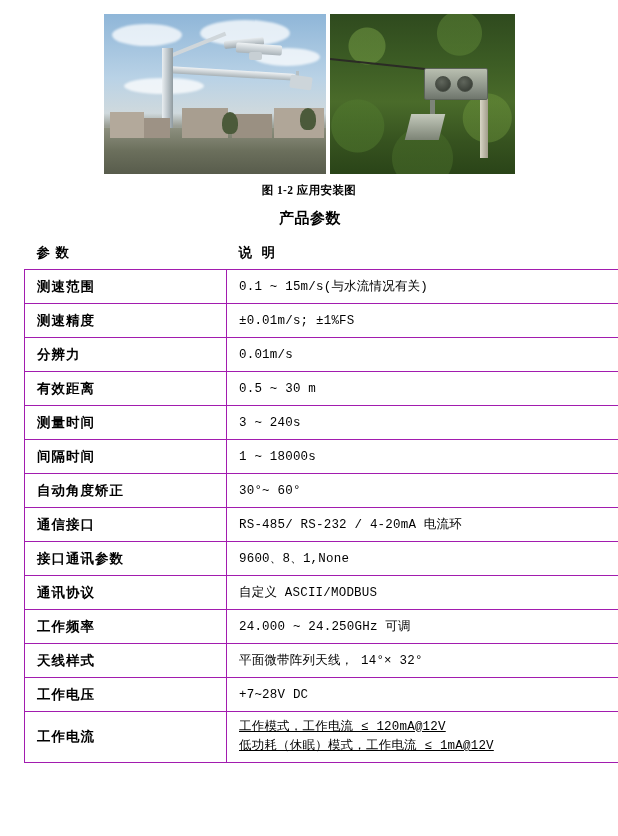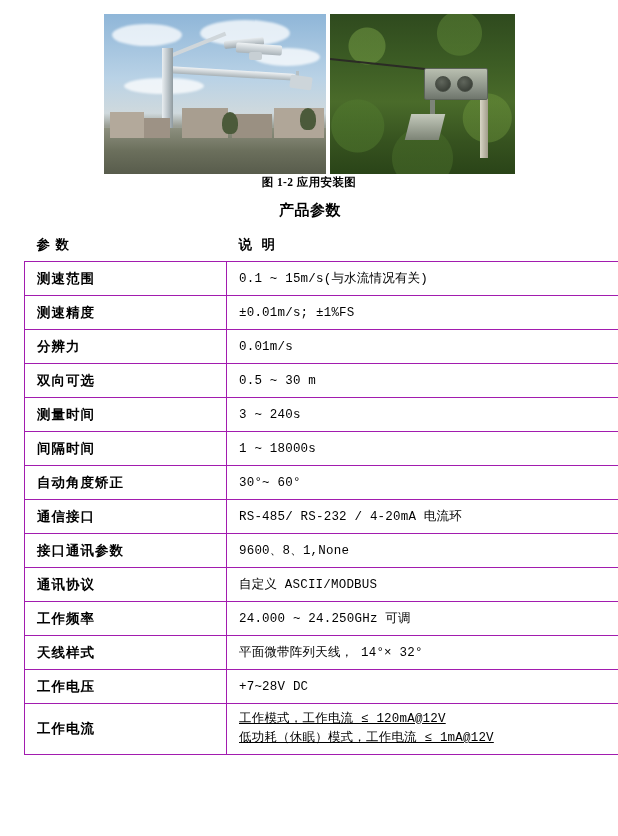--- a/index.html
+++ b/index.html
@@ -230,21 +230,21 @@
     width: 8px;
     height: 60px;
     background: linear-gradient(90deg,#d9d6c6,#a29d8b);
   }
 
   
   .figure-caption {
     text-align: center;
     font-weight: bold;
     font-size: 11.5px;
-    margin-top: 1px;
+    margin-top: 9px;
     letter-spacing: 0.4px;
   }
 
   
   .section-title {
     font-weight: bold;
     font-size: 15px;
     margin: 11px 0 0 2px;
     letter-spacing: 0.5px;
     text-align: center;
@@ -363,21 +363,21 @@
       </tr>
       <tr>
         <td class="label">测速精度</td>
         <td class="value">±0.01m/s; ±1%FS</td>
       </tr>
       <tr>
         <td class="label">分辨力</td>
         <td class="value">0.01m/s</td>
       </tr>
       <tr>
-        <td class="label">双向可选</td>
+        <td class="label">有效距离</td>
         <td class="value">0.5 ~ 30 m</td>
       </tr>
       <tr>
         <td class="label">测量时间</td>
         <td class="value">3 ~ 240s</td>
       </tr>
       <tr>
         <td class="label">间隔时间</td>
         <td class="value">1 ~ 18000s</td>
       </tr>

